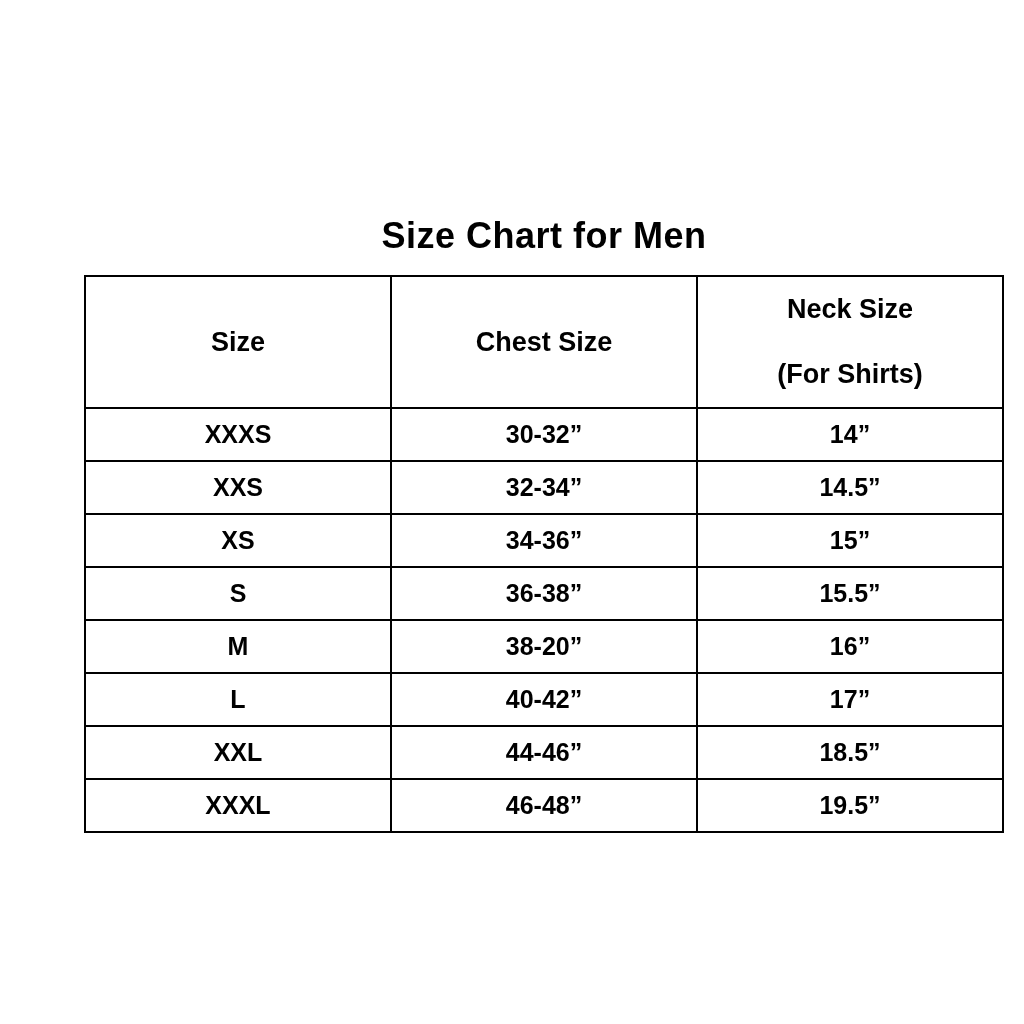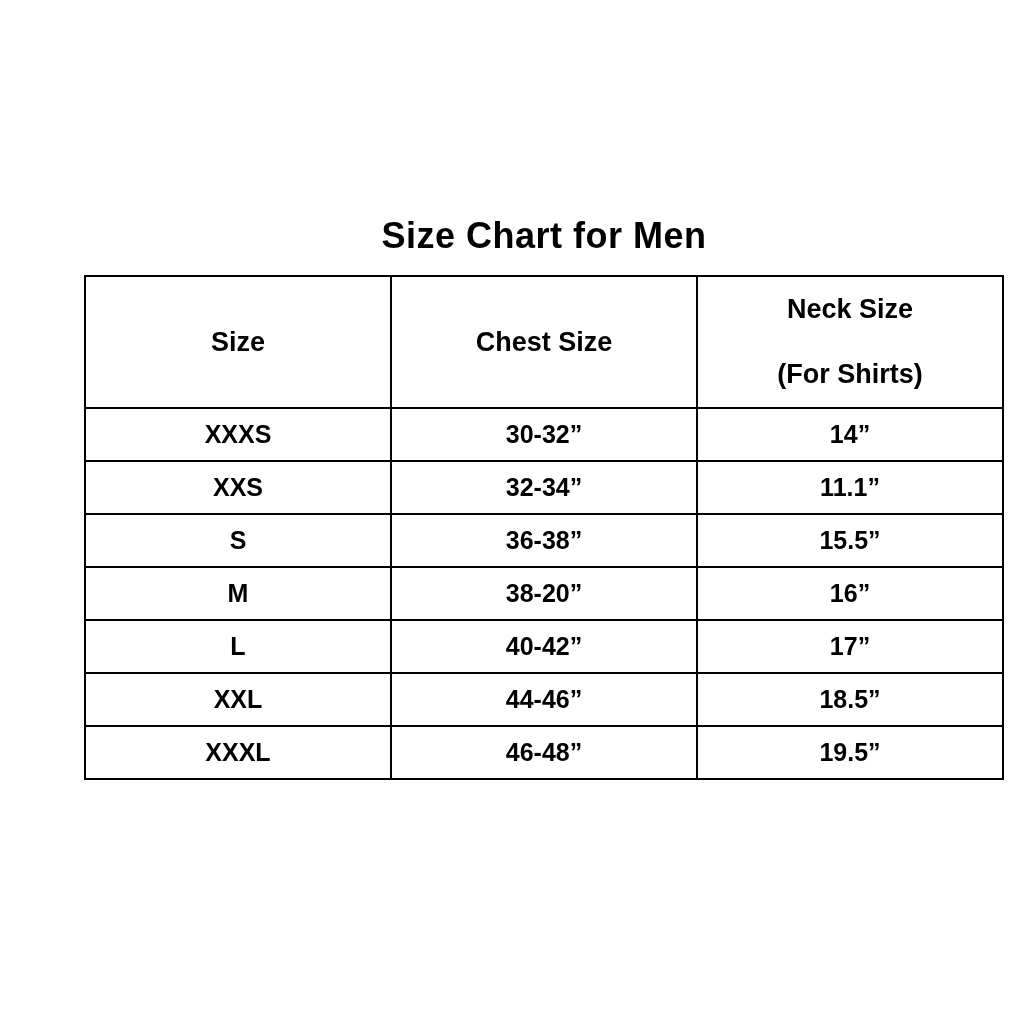--- a/index.html
+++ b/index.html
@@ -81,21 +81,26 @@
     </thead>
     <tbody>
       <tr>
         <td>XXXS</td>
         <td>30-32”</td>
         <td>14”</td>
       </tr>
       <tr>
         <td>XXS</td>
         <td>32-34”</td>
-        <td>11.1”</td>
+        <td>14.5”</td>
+      </tr>
+      <tr>
+        <td>XS</td>
+        <td>34-36”</td>
+        <td>15”</td>
       </tr>
       <tr>
         <td>S</td>
         <td>36-38”</td>
         <td>15.5”</td>
       </tr>
       <tr>
         <td>M</td>
         <td>38-20”</td>
         <td>16”</td>

